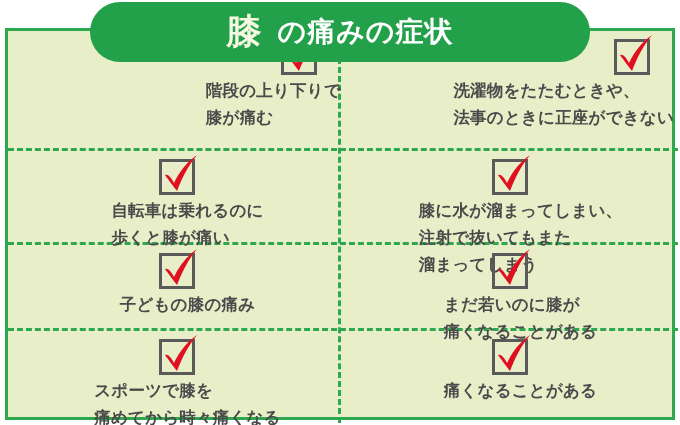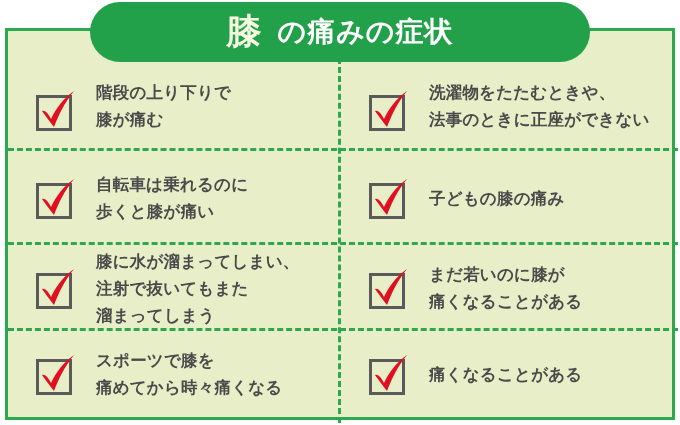--- a/index.html
+++ b/index.html
@@ -95,20 +95,21 @@
     display: grid;
     grid-template-columns: 333px 333px;
     grid-template-rows: 120px 94px 86px 86px;
   }
 
   .cell {
     display: flex;
     align-items: center;
     padding-left: 26px;
     box-sizing: border-box;
+    flex-direction: column;
   }
   .cell.r1 { align-items: flex-end; padding-bottom: 18px; }
 
   .check-wrap {
     position: relative;
     width: 46px;
     height: 46px;
     flex: 0 0 46px;
     margin-right: 16px;
   }
@@ -187,33 +188,33 @@
 歩くと膝が痛い</span>
       </div>
 
       <div class="cell">
         <span class="check-wrap">
           <span class="check-box"></span>
           <svg class="check-mark" viewBox="0 0 46 46" xmlns="http://www.w3.org/2000/svg">
             <path d="M8,24 C11,23 14,26 17,32 C22,21 30,11 40,4 C31,15 25,27 20,40 C16,35 11,28 8,24 Z" fill="#e01020"></path>
           </svg>
         </span>
-        <span class="cell-text">子どもの膝の痛み</span>
-      </div>
-
-      <div class="cell">
-        <span class="check-wrap">
-          <span class="check-box"></span>
-          <svg class="check-mark" viewBox="0 0 46 46" xmlns="http://www.w3.org/2000/svg">
-            <path d="M8,24 C11,23 14,26 17,32 C22,21 30,11 40,4 C31,15 25,27 20,40 C16,35 11,28 8,24 Z" fill="#e01020"></path>
-          </svg>
-        </span>
         <span class="cell-text">膝に水が溜まってしまい、
 注射で抜いてもまた
 溜まってしまう</span>
+      </div>
+
+      <div class="cell">
+        <span class="check-wrap">
+          <span class="check-box"></span>
+          <svg class="check-mark" viewBox="0 0 46 46" xmlns="http://www.w3.org/2000/svg">
+            <path d="M8,24 C11,23 14,26 17,32 C22,21 30,11 40,4 C31,15 25,27 20,40 C16,35 11,28 8,24 Z" fill="#e01020"></path>
+          </svg>
+        </span>
+        <span class="cell-text">子どもの膝の痛み</span>
       </div>
 
       <div class="cell">
         <span class="check-wrap">
           <span class="check-box"></span>
           <svg class="check-mark" viewBox="0 0 46 46" xmlns="http://www.w3.org/2000/svg">
             <path d="M8,24 C11,23 14,26 17,32 C22,21 30,11 40,4 C31,15 25,27 20,40 C16,35 11,28 8,24 Z" fill="#e01020"></path>
           </svg>
         </span>
         <span class="cell-text">まだ若いのに膝が

